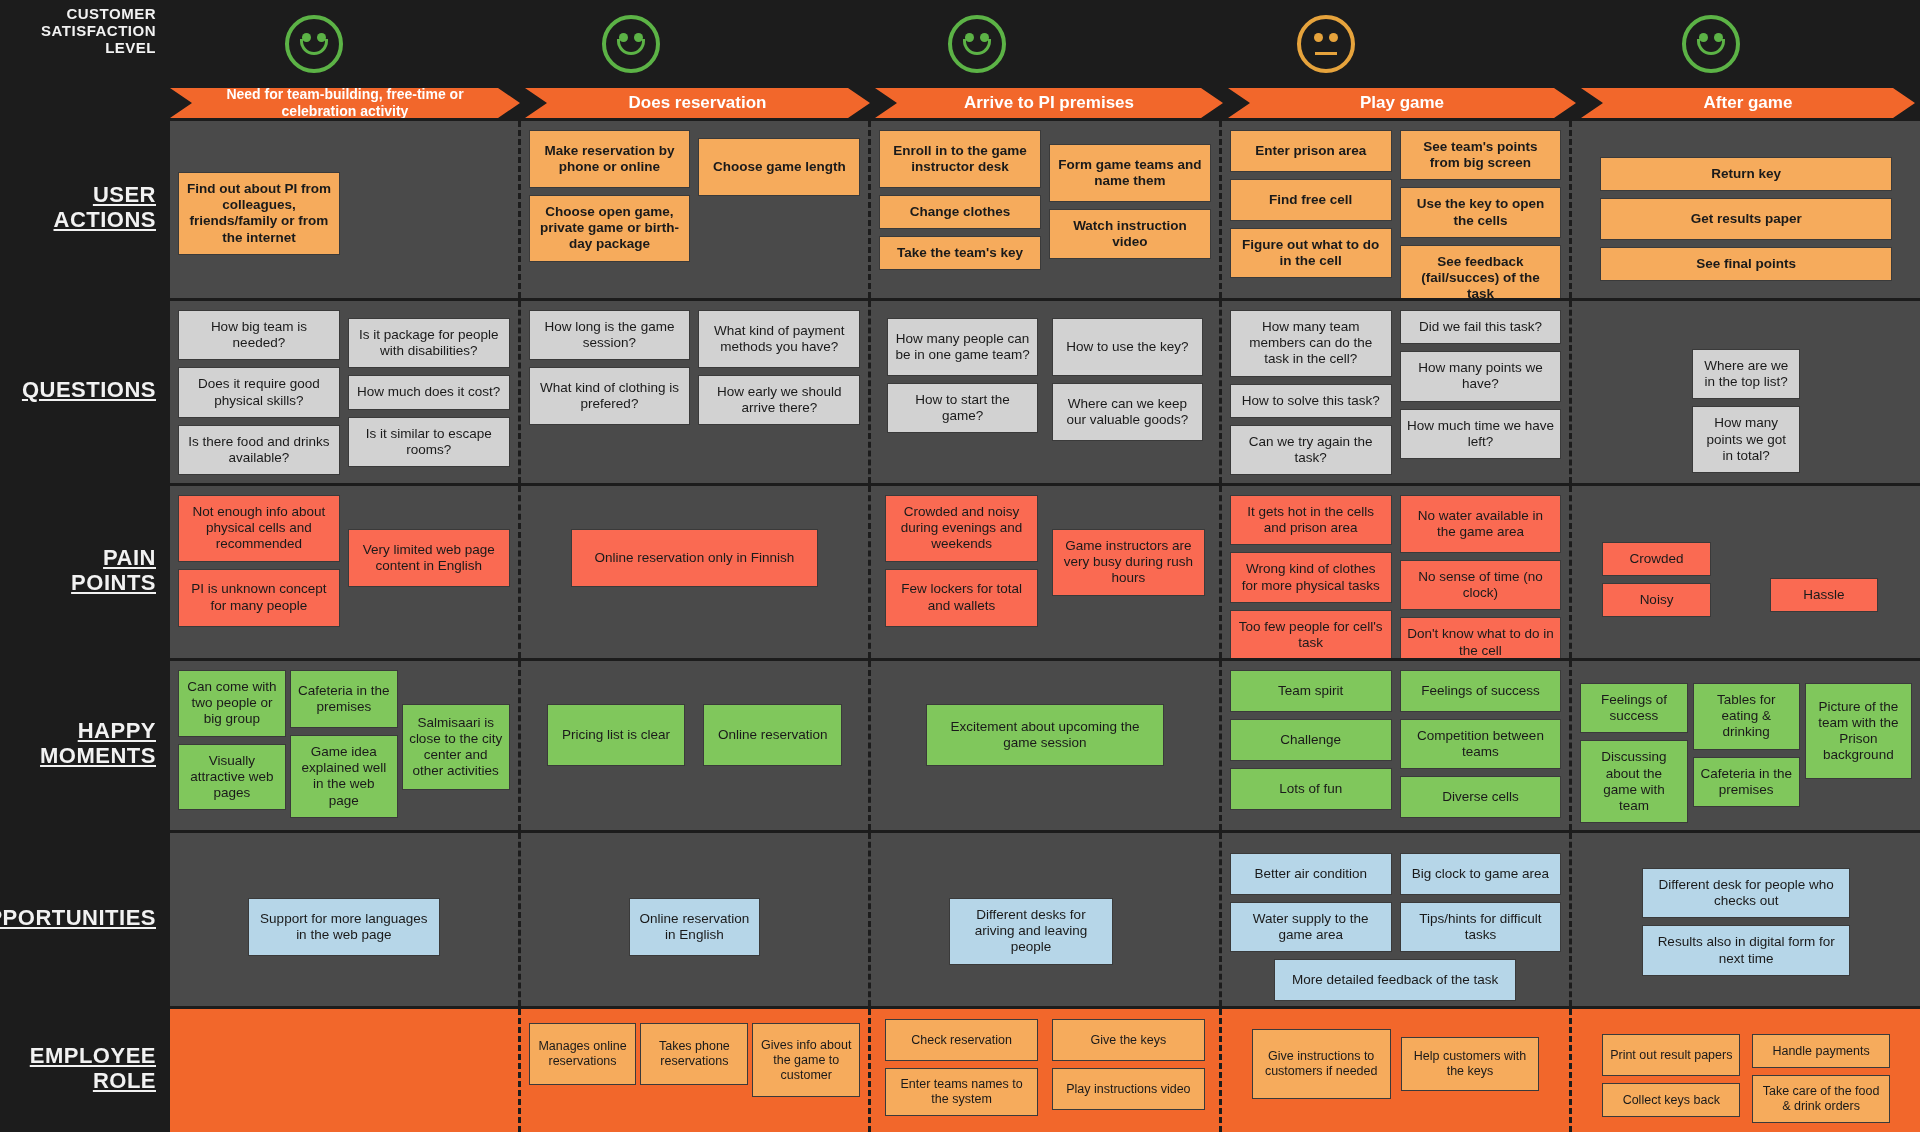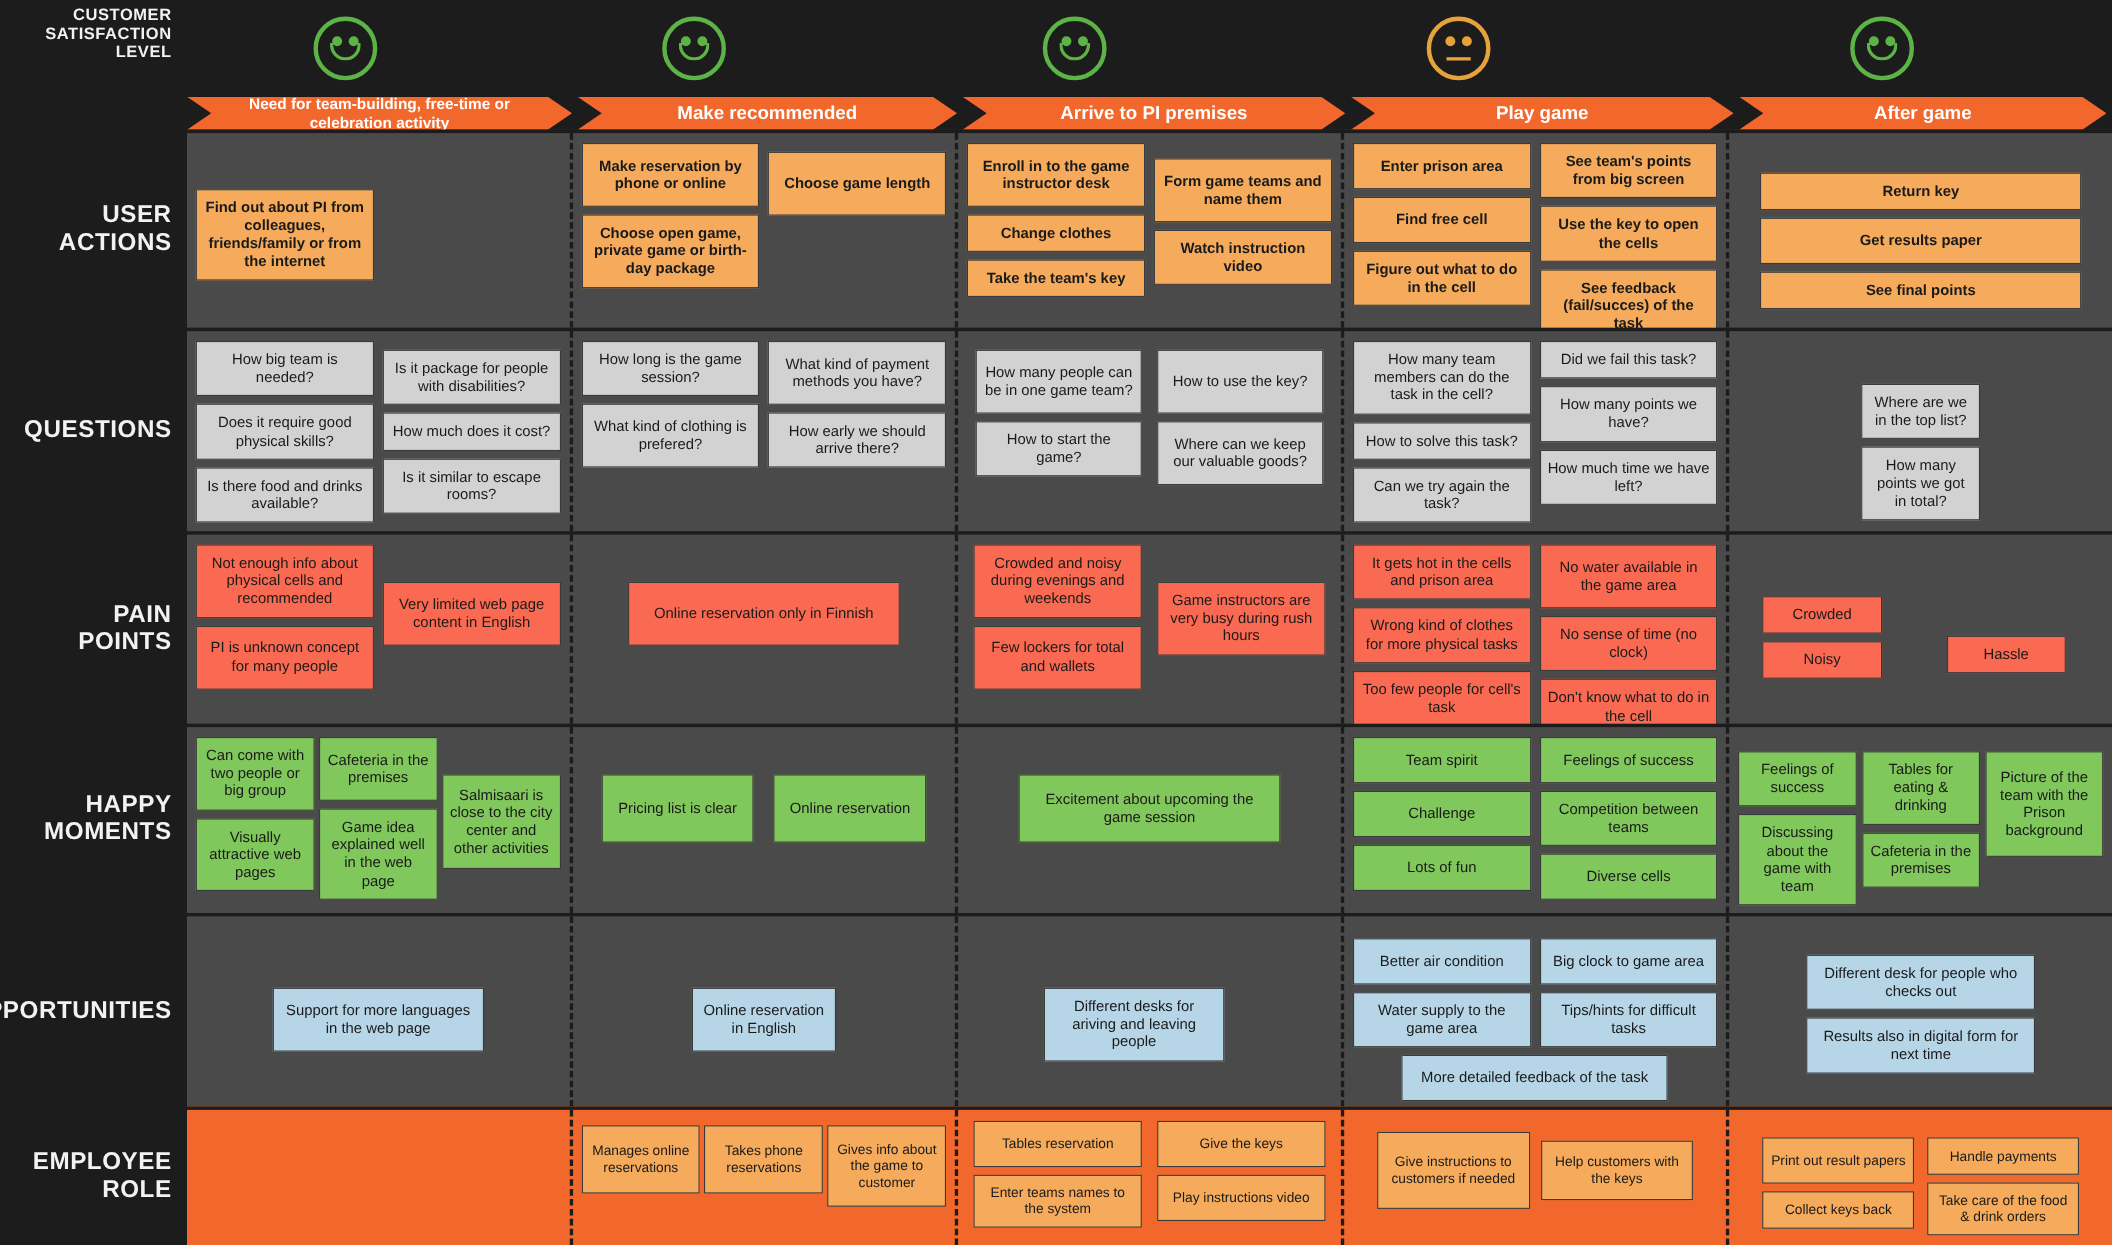--- a/index.html
+++ b/index.html
@@ -19,21 +19,21 @@
   
   .lbl{
     display:flex; align-items:flex-end; justify-content:flex-end;
     padding:0 14px 0 6px;
     font-weight:bold; letter-spacing:.5px; color:#f2f2f2;
     text-align:right; line-height:1.12; white-space:pre-line;
     background:#1c1c1c;
   }
   .lbl.top{ align-items:flex-start; padding-top:6px; }
   .lbl-sat{ font-size:15px; }
-  .lbl-row{ font-size:22px; }
+  .lbl-row{ font-size:22px;text-decoration:underline; }
   .lbl-mid{ align-items:center; }
 
   
   .sat-row{ display:flex; align-items:center; background:#1c1c1c; }
   .sat-cell{ display:flex; align-items:center; justify-content:center; }
   .face{ width:58px; height:58px; border-radius:50%; border:4px solid #5cb346; position:relative; }
   .face.neutral{ border-color:#e6a33c; }
   .face .eye{ position:absolute; top:14px; width:9px; height:9px; border-radius:50%; background:#5cb346; }
   .face.neutral .eye{ background:#e6a33c; }
   .face .eye.l{ left:13px; } .face .eye.r{ right:13px; }
@@ -138,21 +138,21 @@
           <span class="eye l"></span>
           <span class="eye r"></span>
           <span class="mouth"></span>
         </div>
     </div>
   </div>
 
   <div class="lbl"></div>
   <div class="phase-row">
     <div class="chev first small" style="width:350px">Need for team-building, free-time or celebration activity</div>
-    <div class="chev" style="width:345px">Make recommended</div>
+    <div class="chev" style="width:345px">Does reservation</div>
     <div class="chev" style="width:348px">Arrive to PI premises</div>
     <div class="chev" style="width:348px">Play game</div>
     <div class="chev" style="flex:1">After game</div>
   </div>
 
   <div class="lbl lbl-row" style="align-items:center">USER
 ACTIONS</div>
   <div class="band">
     <div class="cols">
       <div class="col">
@@ -470,21 +470,21 @@
               <div class="card emp" style="min-height:62px">Takes phone reservations</div>
             </div>
           <div class="stack">
               <div class="card emp" style="min-height:74px">Gives info about the game to customer</div>
             </div>
         </div>
       </div>
       <div class="col">
         <div class="sub" style="padding-left:14px;padding-right:14px;gap:14px;padding-top:10px">
           <div class="stack">
-            <div class="card emp h2">Tables reservation</div>
+            <div class="card emp h2">Check reservation</div>
             <div class="card emp h2">Enter teams names to the system</div>
           </div>
           <div class="stack">
             <div class="card emp h2">Give the keys</div>
             <div class="card emp h2">Play instructions video</div>
           </div>
         </div>
       </div>
       <div class="col">
         <div class="sub" style="padding-left:30px;padding-right:30px;gap:10px;padding-top:20px">

